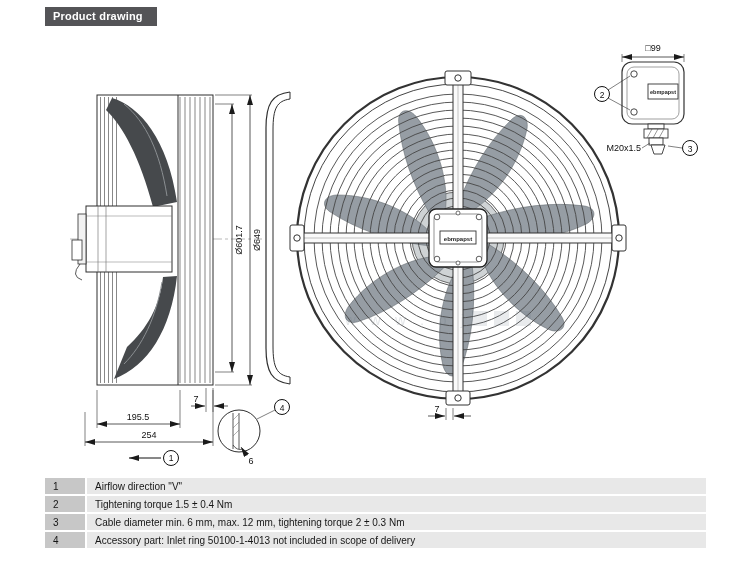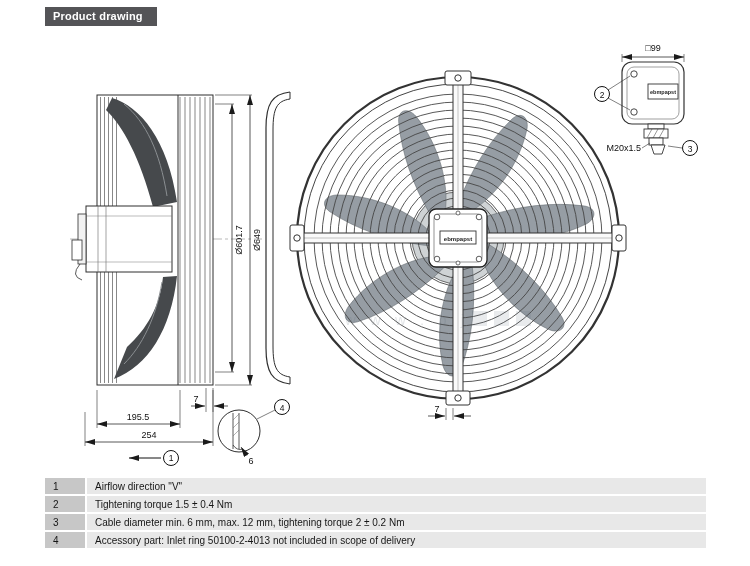--- a/index.html
+++ b/index.html
@@ -257,21 +257,21 @@
     <div class="note-row">
       <div class="note-num">1</div>
       <div class="note-text">Airflow direction "V"</div>
     </div>
     <div class="note-row">
       <div class="note-num">2</div>
       <div class="note-text">Tightening torque 1.5 ± 0.4 Nm</div>
     </div>
     <div class="note-row">
       <div class="note-num">3</div>
-      <div class="note-text">Cable diameter min. 6 mm, max. 12 mm, tightening torque 2 ± 0.2 Nm</div>
+      <div class="note-text">Cable diameter min. 6 mm, max. 12 mm, tightening torque 2 ± 0.3 Nm</div>
     </div>
     <div class="note-row">
       <div class="note-num">4</div>
-      <div class="note-text">Accessory part: Inlet ring 50100-2-4013 not included in scope of delivery</div>
+      <div class="note-text">Accessory part: Inlet ring 50100-1-4013 not included in scope of delivery</div>
     </div>
   </div>
 
 </div>
 
 </body></html>

